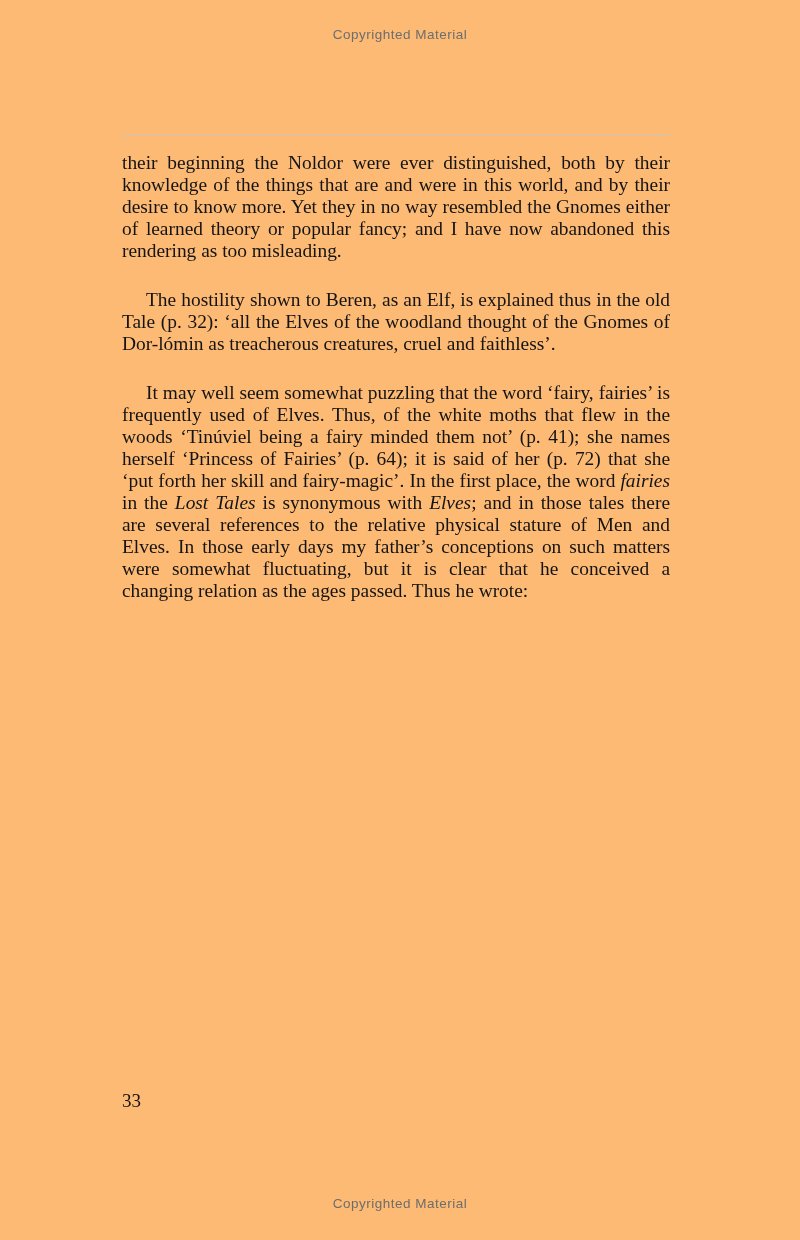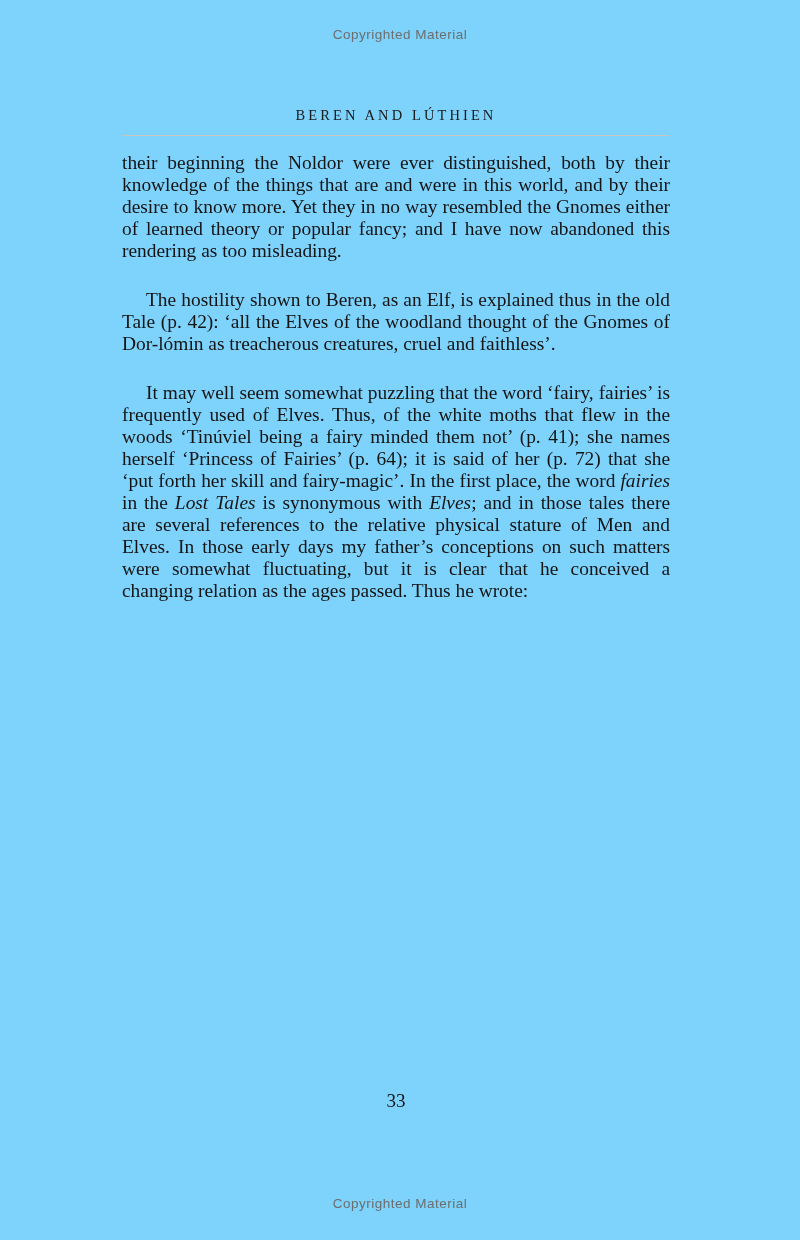--- a/index.html
+++ b/index.html
@@ -11,21 +11,21 @@
     width: 800px;
     height: 1240px;
     font-family: "Liberation Serif", serif;
     color: #171717;
     position: relative;
     overflow: hidden;
   }
   .page {
     position: absolute;
     inset: 0;
-    background: #7dd3fc;
+    background: #fdba74;
     text-decoration: underline;
   }
   .watermark-top,
   .watermark-bottom {
     position: absolute;
     left: 0;
     width: 100%;
     text-align: center;
     font-family: "Liberation Sans", sans-serif;
     font-size: 13.5px;
@@ -72,37 +72,35 @@
   }
   p.indent { text-indent: 24px; }
   p.gap { margin-top: 27px; }
   em { font-style: italic; }
 
   .folio {
     position: absolute;
     top: 1090px;
     left: 122px;
     width: 548px;
-    text-align: center;
     font-size: 19px;
     color: #141414;
   }
 </style>
 </head>
 <body>
 
 <div class="page">
 
   <div class="watermark-top">Copyrighted Material</div>
 
-  <div class="running-head">BEREN AND LÚTHIEN</div>
   <div class="rule"></div>
 
   <div class="text-block">
     <p>their beginning the Noldor were ever distinguished, both by their knowledge of the things that are and were in this world, and by their desire to know more. Yet they in no way resembled the Gnomes either of learned theory or popular fancy; and I have now abandoned this rendering as too misleading.</p>
-    <p class="gap indent">The hostility shown to Beren, as an Elf, is explained thus in the old Tale (p. 42): ‘all the Elves of the woodland thought of the Gnomes of Dor-lómin as treacherous creatures, cruel and faithless’.</p>
+    <p class="gap indent">The hostility shown to Beren, as an Elf, is explained thus in the old Tale (p. 32): ‘all the Elves of the woodland thought of the Gnomes of Dor-lómin as treacherous creatures, cruel and faithless’.</p>
     <p class="gap indent"><span>It may well seem somewhat puzzling that the word ‘fairy, fairies’ is frequently used of Elves. Thus, of the white moths that flew in the woods ‘Tinúviel being a fairy minded them not’ (p. 41); she names herself ‘Princess of Fairies’ (p. 64); it is said of her (p. 72) that she ‘put forth her skill and fairy-magic’. In the first place, the word </span><em>fairies</em><span> in the </span><em>Lost Tales</em><span> is synonymous with </span><em>Elves</em><span>; and in those tales there are several references to the relative physical stature of Men and Elves. In those early days my father’s conceptions on such matters were somewhat fluctuating, but it is clear that he conceived a changing relation as the ages passed. Thus he wrote:</span></p>
   </div>
 
   <div class="folio">33</div>
 
   <div class="watermark-bottom">Copyrighted Material</div>
 </div>
 
 </body></html>

